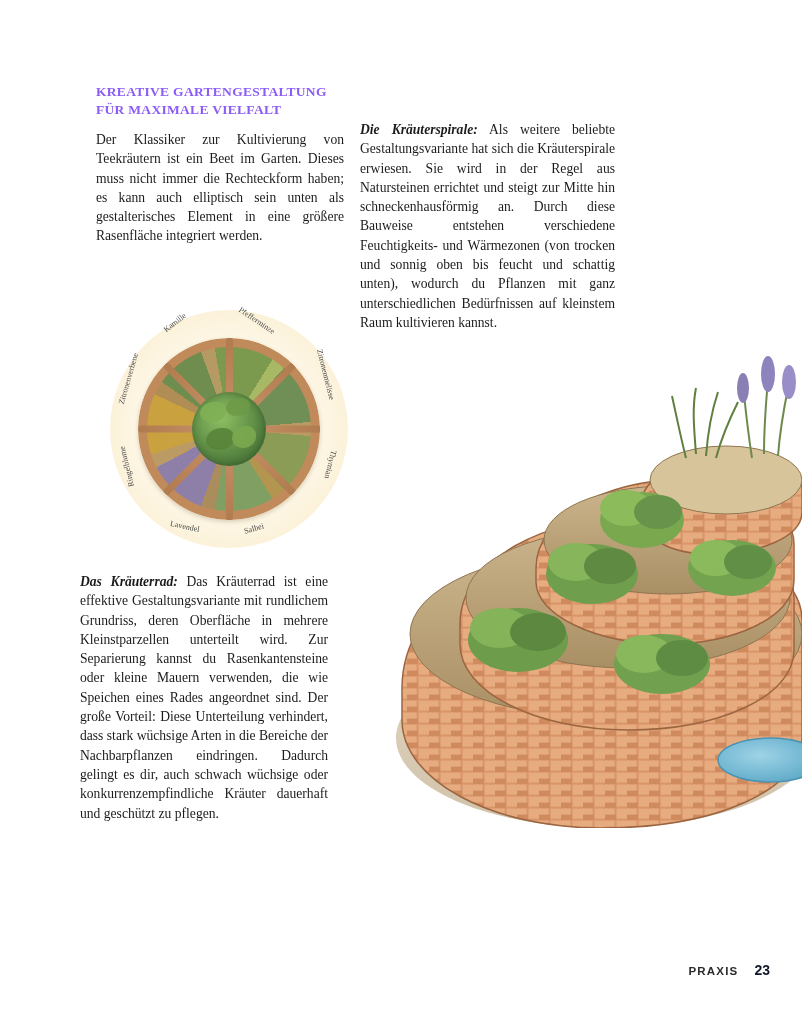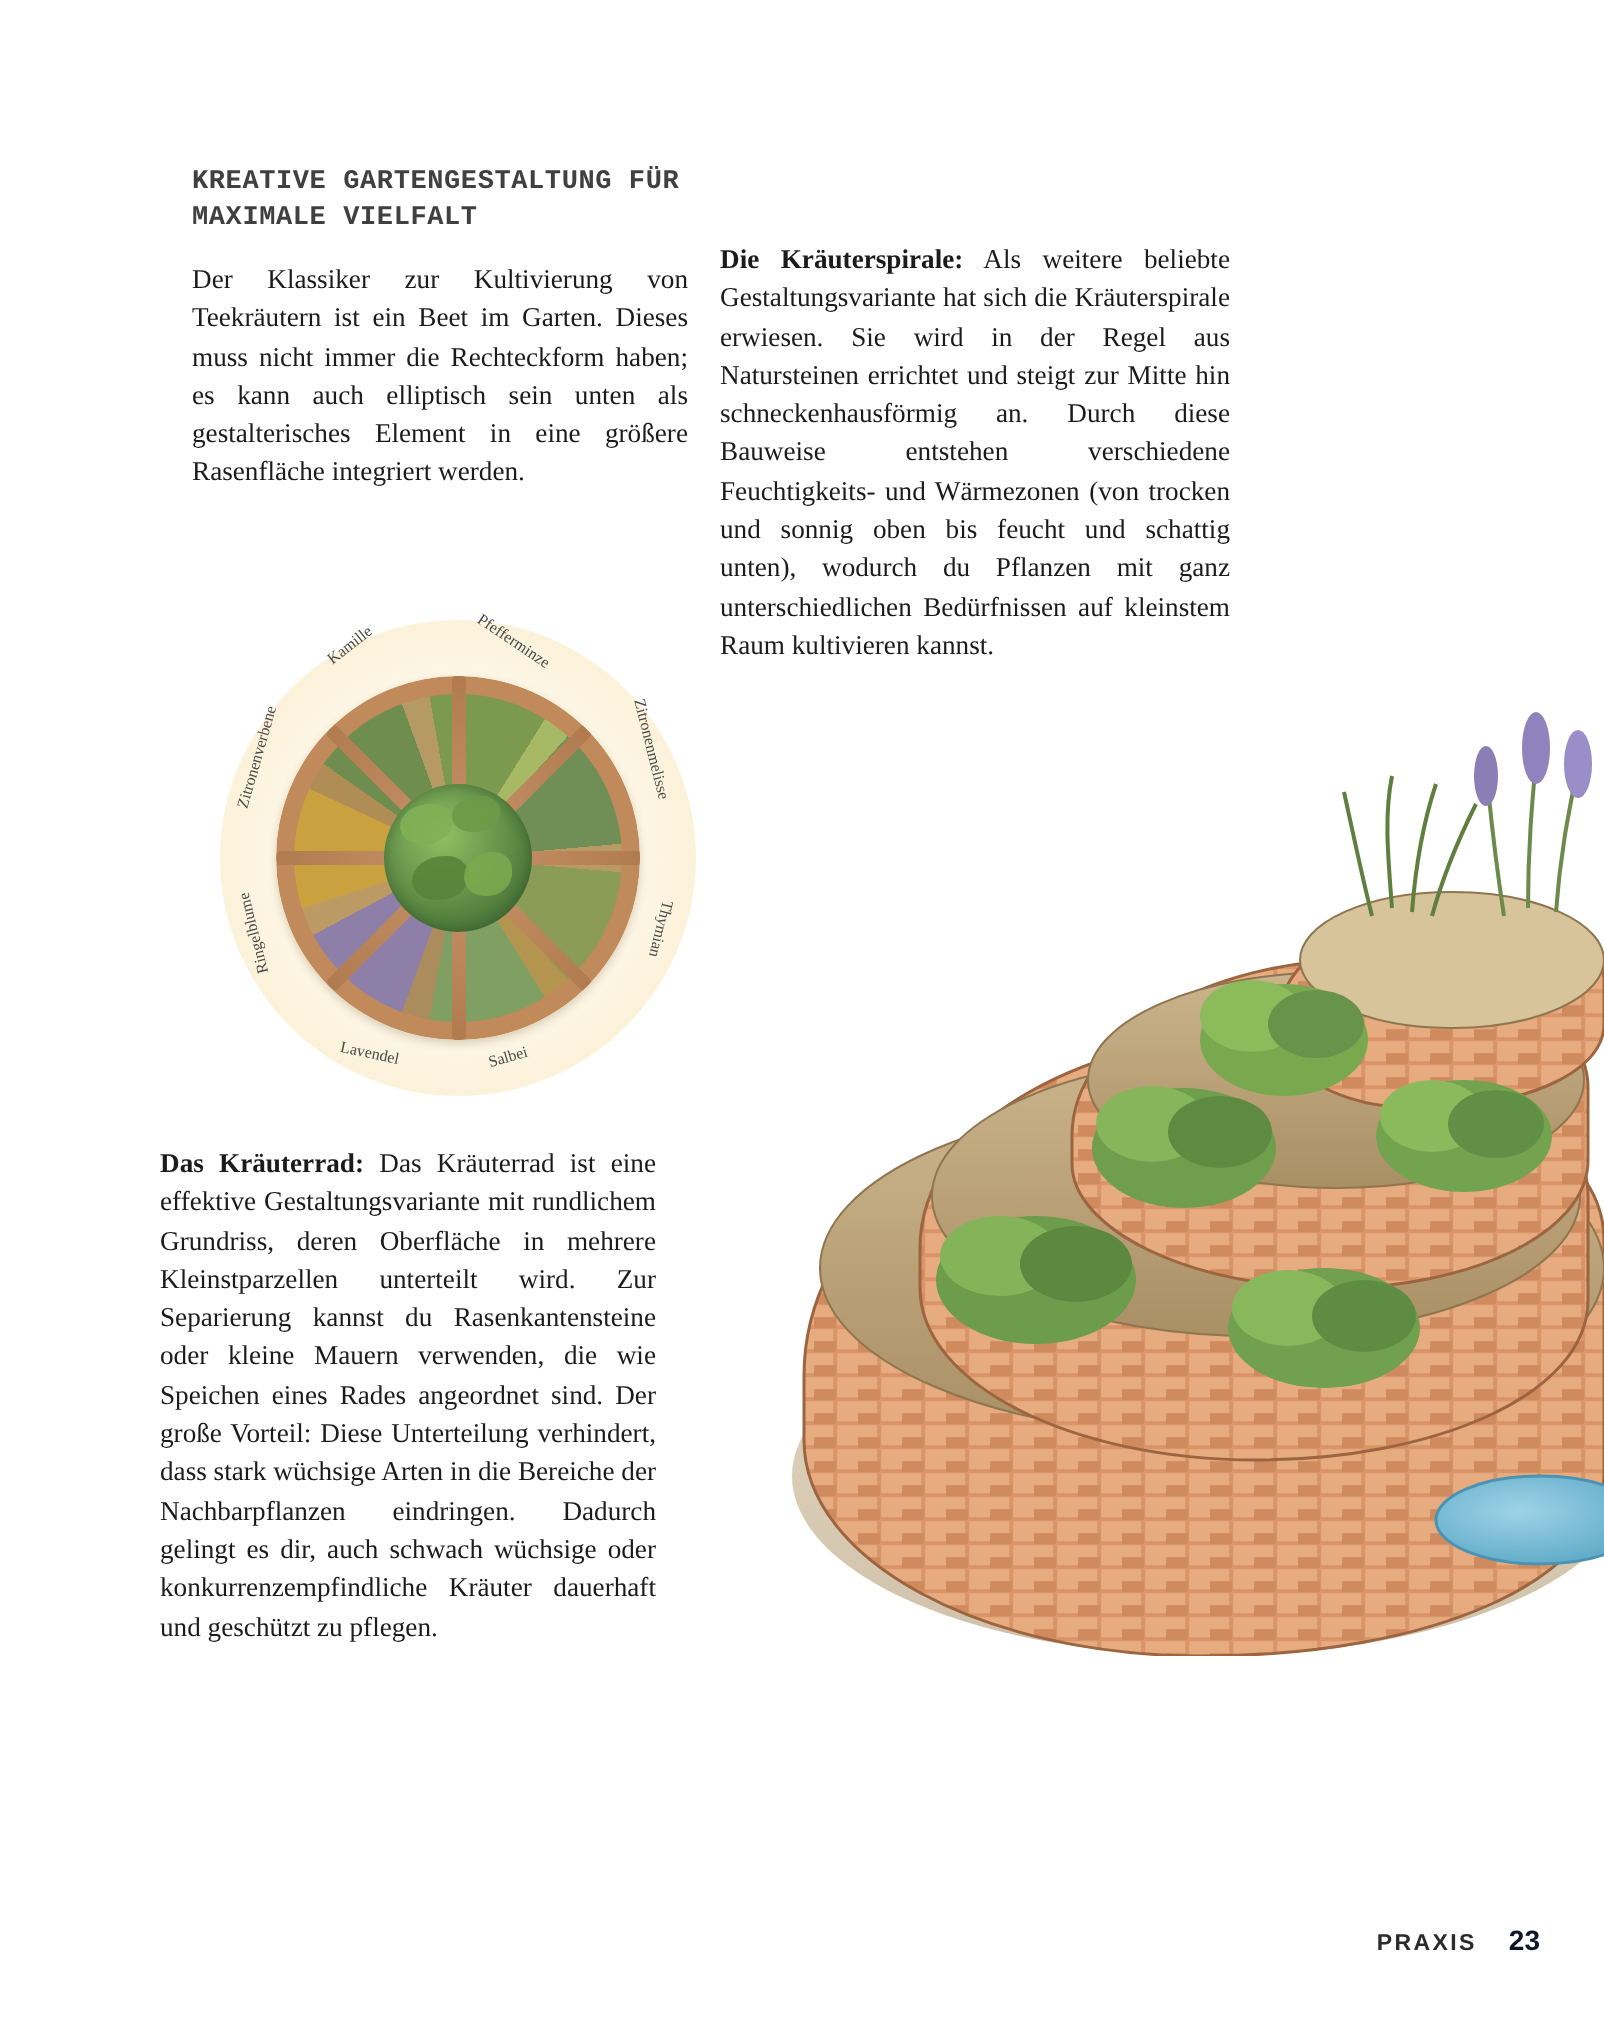--- a/index.html
+++ b/index.html
@@ -15,42 +15,43 @@
     overflow: hidden;
     font-family: "Liberation Serif", serif;
   }
 
   
   .headline {
     position: absolute;
     left: 96px;
     top: 83px;
     width: 260px;
-    font-family: Liberation Mono, monospace;
+    font-family: Liberation Serif, serif;
     font-weight: bold;
     font-size: 13.5px;
     line-height: 1.33;
     letter-spacing: 0.3px;
-    color: #404040;
+    color: #8b5cf6;
     text-transform: uppercase;
   }
 
   
   .col {
     position: absolute;
     font-family: "Liberation Serif", serif;
     font-size: 13.6px;
     line-height: 1.42;
     color: #1b1b1b;
     text-align: justify;
     text-justify: inter-word;
     hyphens: manual;
   }
   .col b {
     font-weight: bold;
+    font-style: italic;
   }
 
   #col-left-top {
     left: 96px;
     top: 130px;
     width: 248px;
   }
   #col-right-top {
     left: 360px;
     top: 120px;

